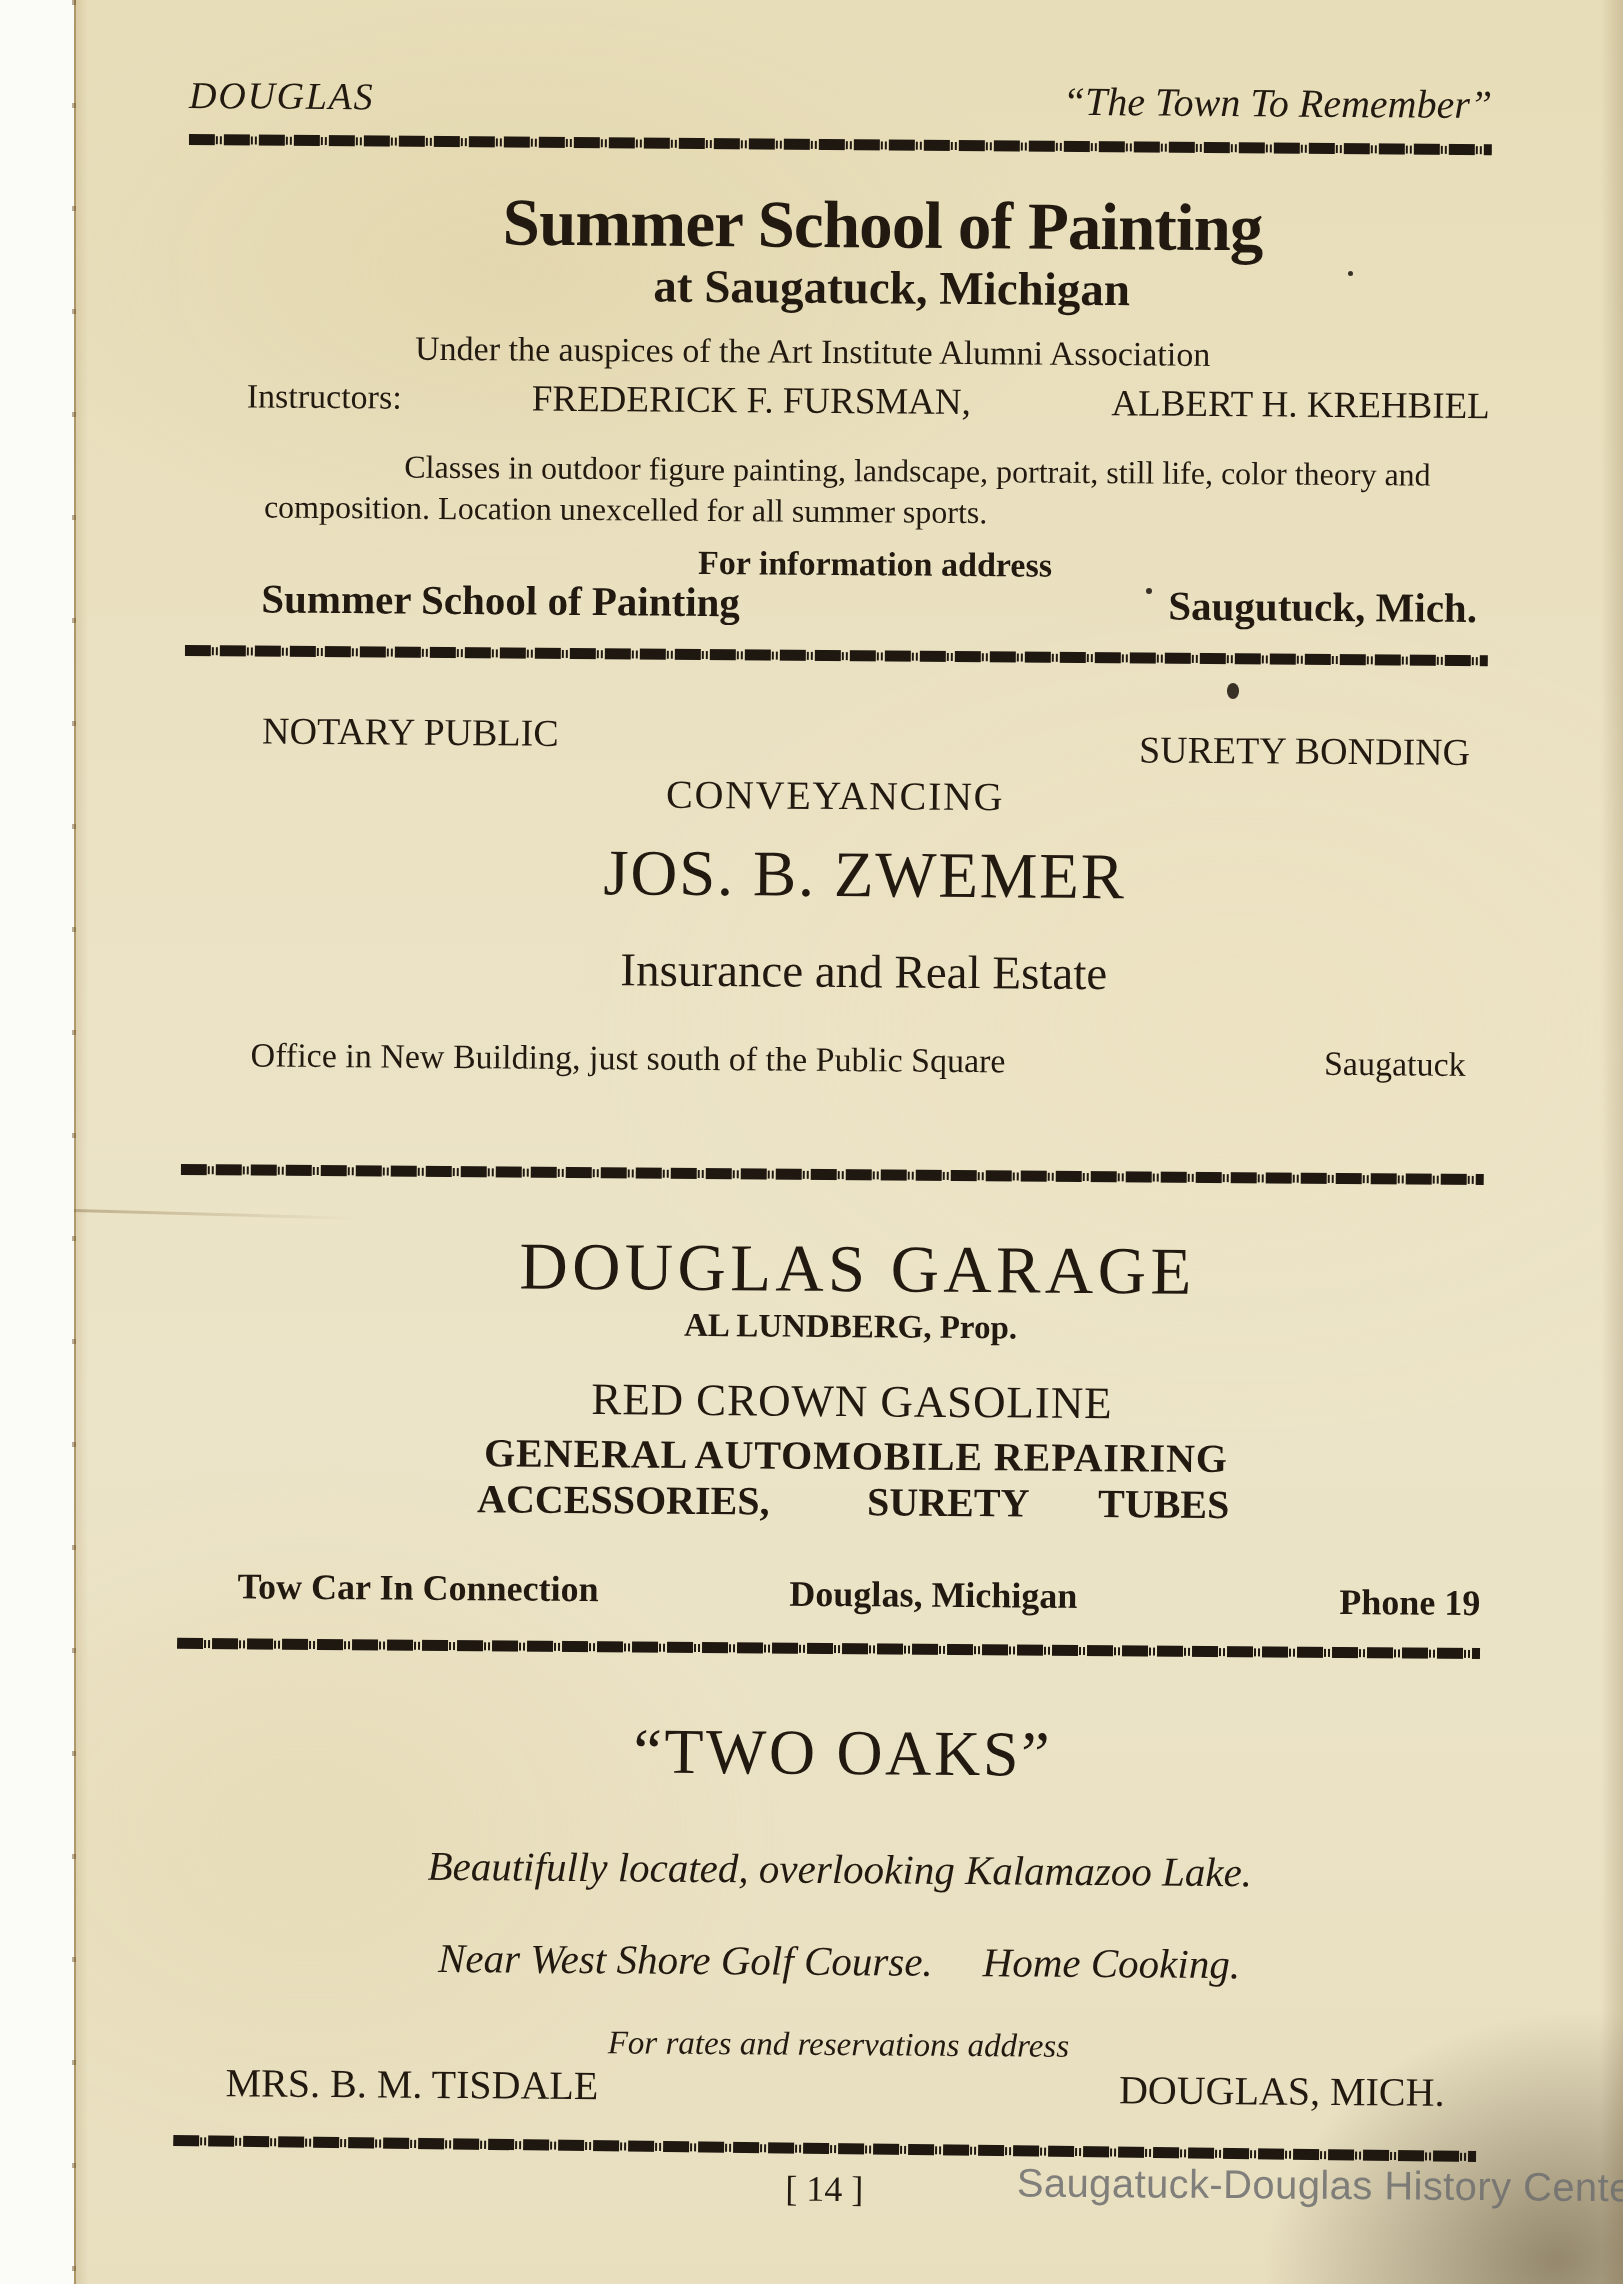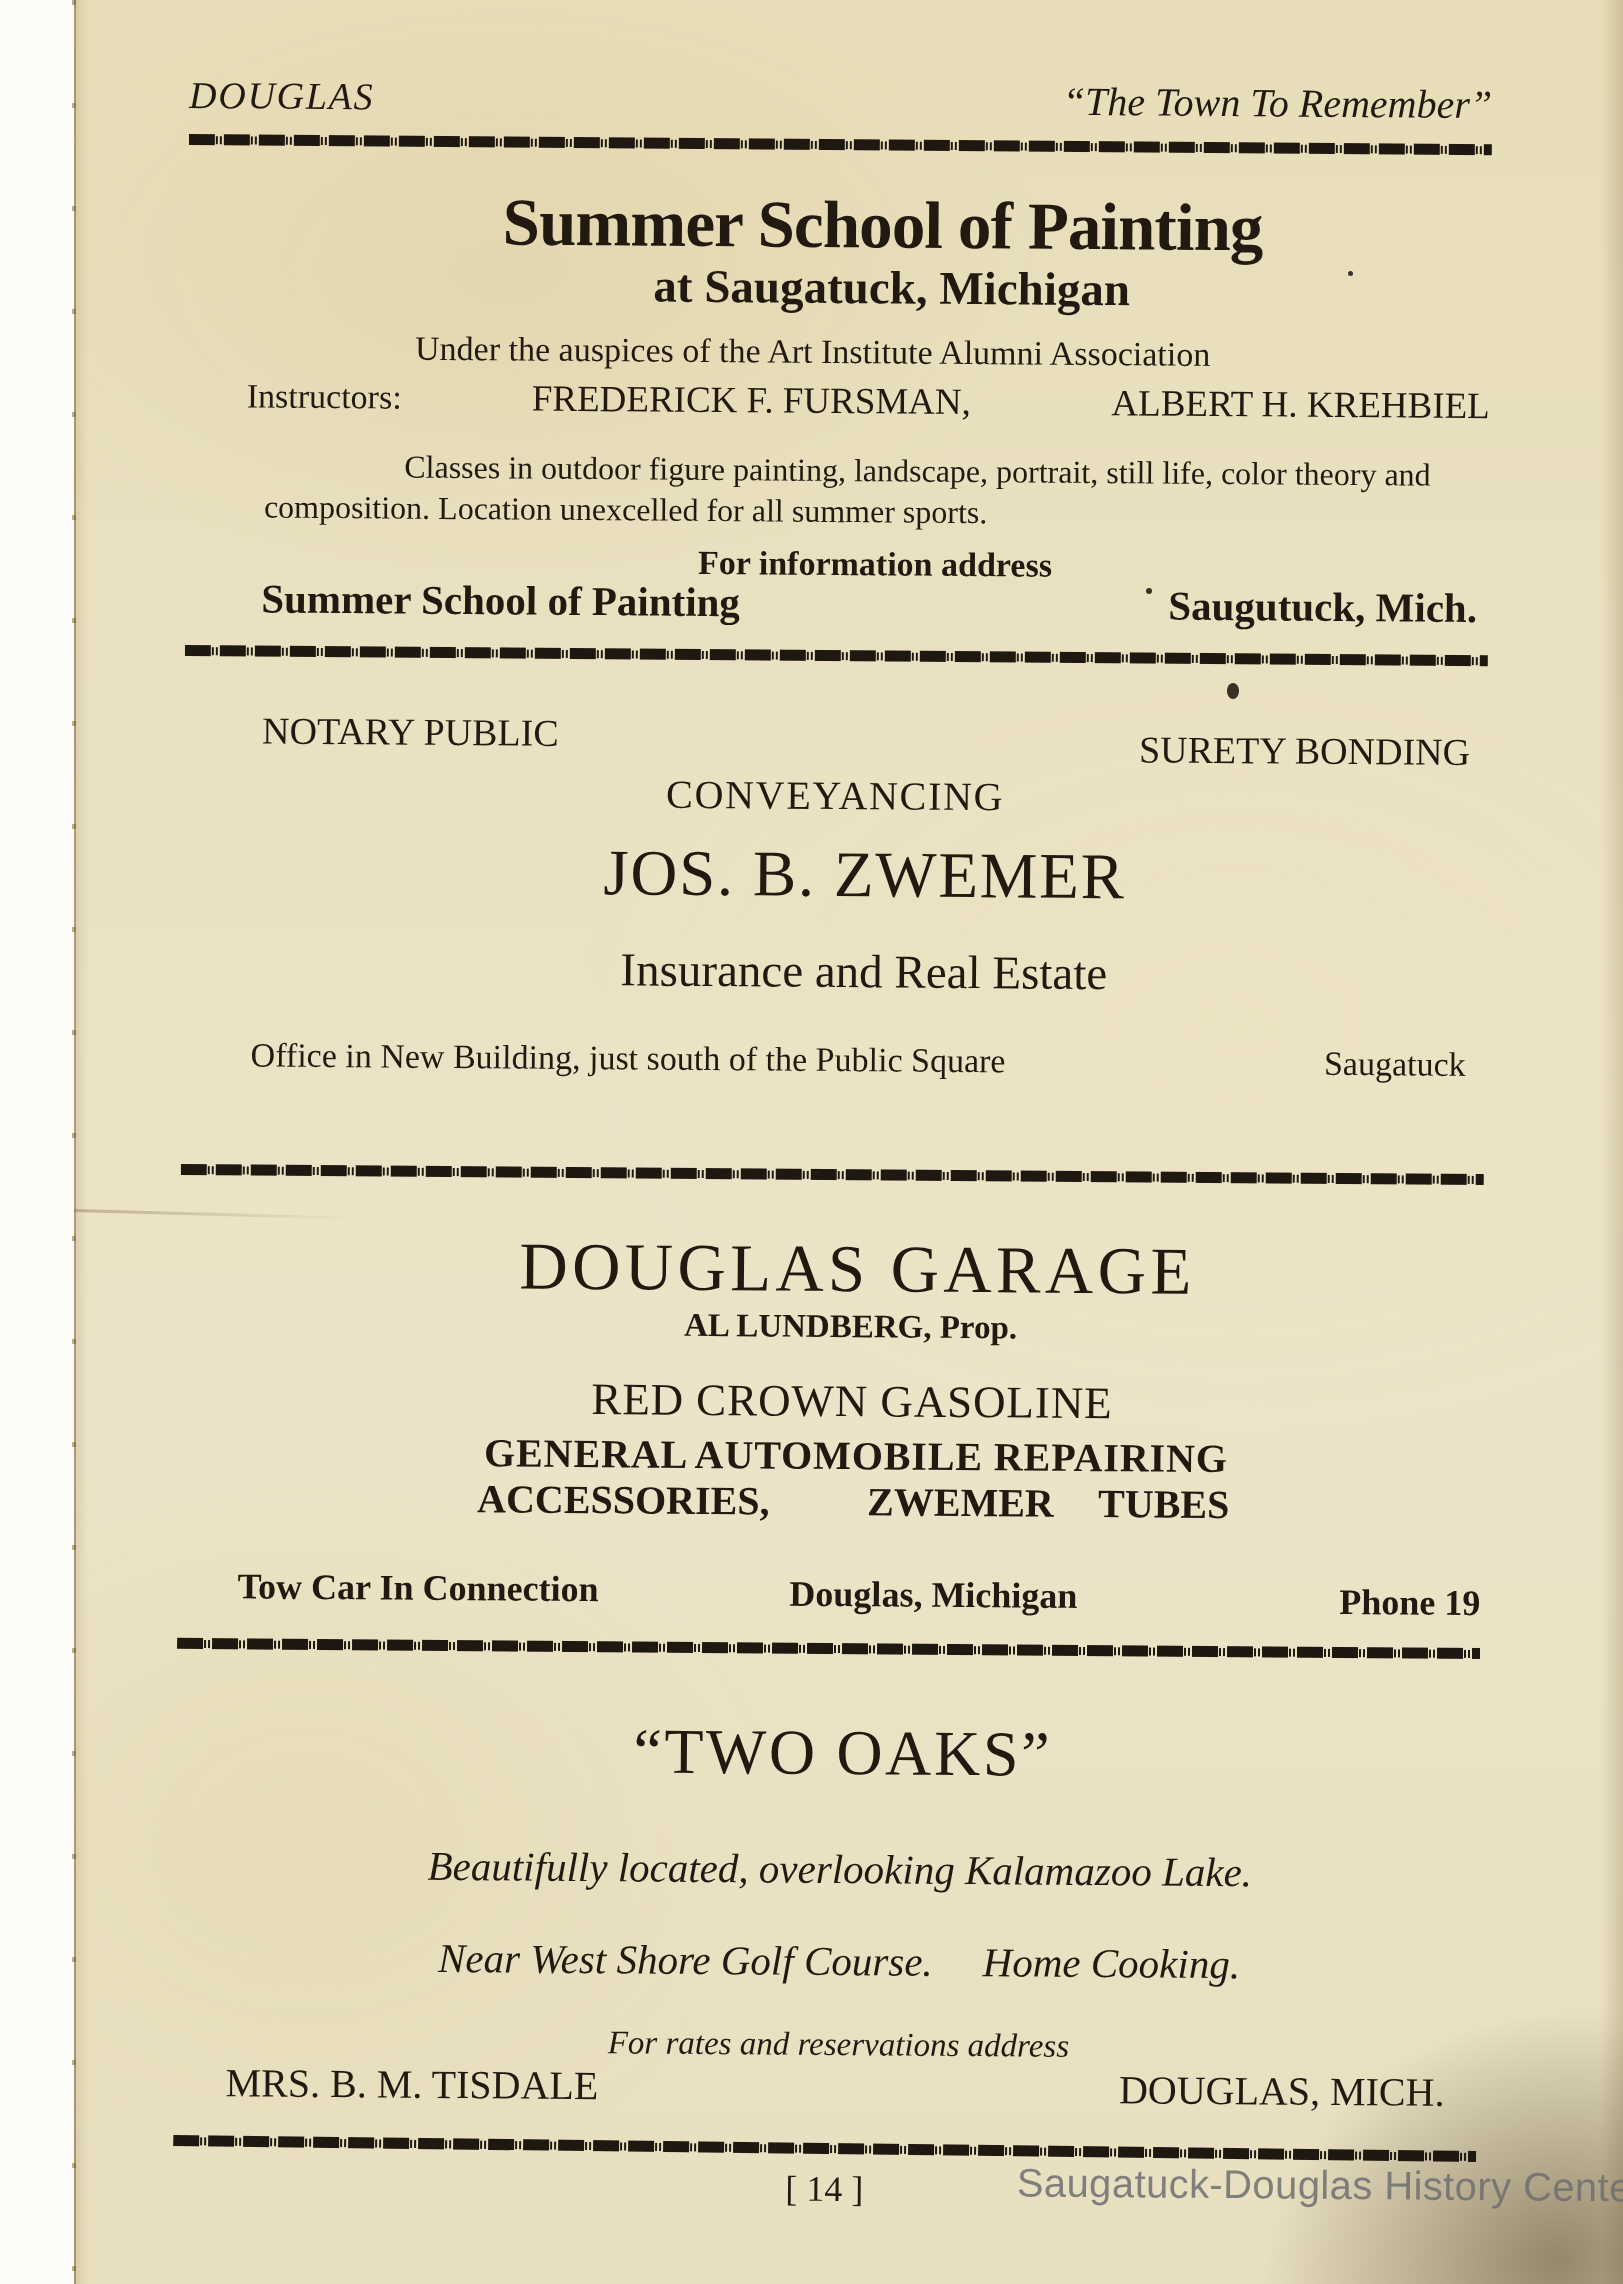--- a/index.html
+++ b/index.html
@@ -162,21 +162,21 @@
     </div>
     <div class="divider" style="top:1168px;"></div>
 
     <div>
       <div class="block center gr-name" style="top:1230px;">DOUGLAS GARAGE</div>
       <div class="block center gr-prop" style="top:1308px;">AL LUNDBERG, Prop.</div>
       <div class="block center gr-prod" style="top:1375px;">RED CROWN GASOLINE</div>
       <div class="block center gr-svc" style="top:1432px;">GENERAL AUTOMOBILE REPAIRING</div>
       <div class="block" style="top:1478px;height:48px;">
         <span class="gr-i1">ACCESSORIES,</span>
-        <span class="gr-i2">ZWEMER</span>
+        <span class="gr-i2">SURETY</span>
         <span class="gr-i3">TUBES</span>
       </div>
       <div class="block" style="top:1570px;height:48px;">
         <span class="gr-tow">Tow Car In Connection</span>
         <span class="gr-city">Douglas, Michigan</span>
         <span class="gr-phone">Phone 19</span>
       </div>
     </div>
     <div class="divider" style="top:1642px;"></div>
 

